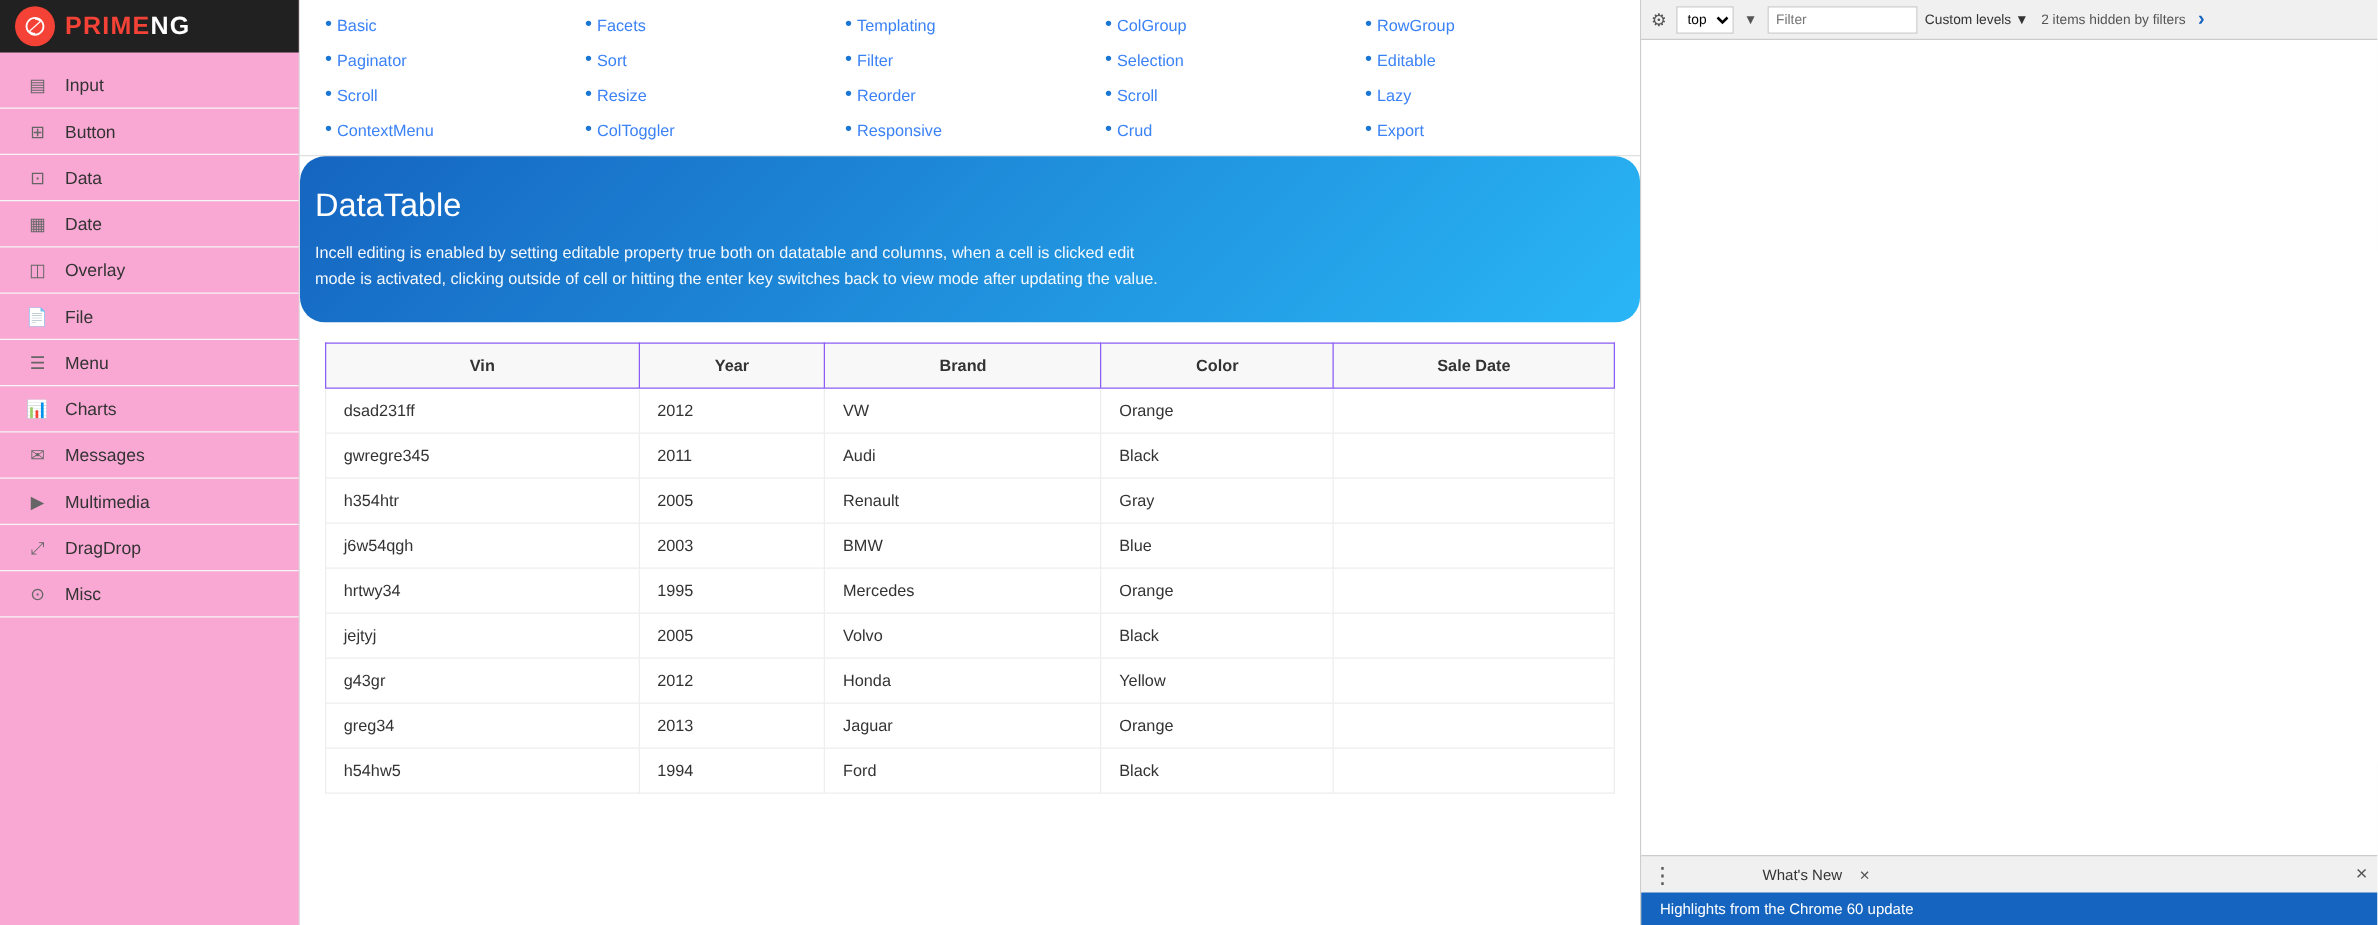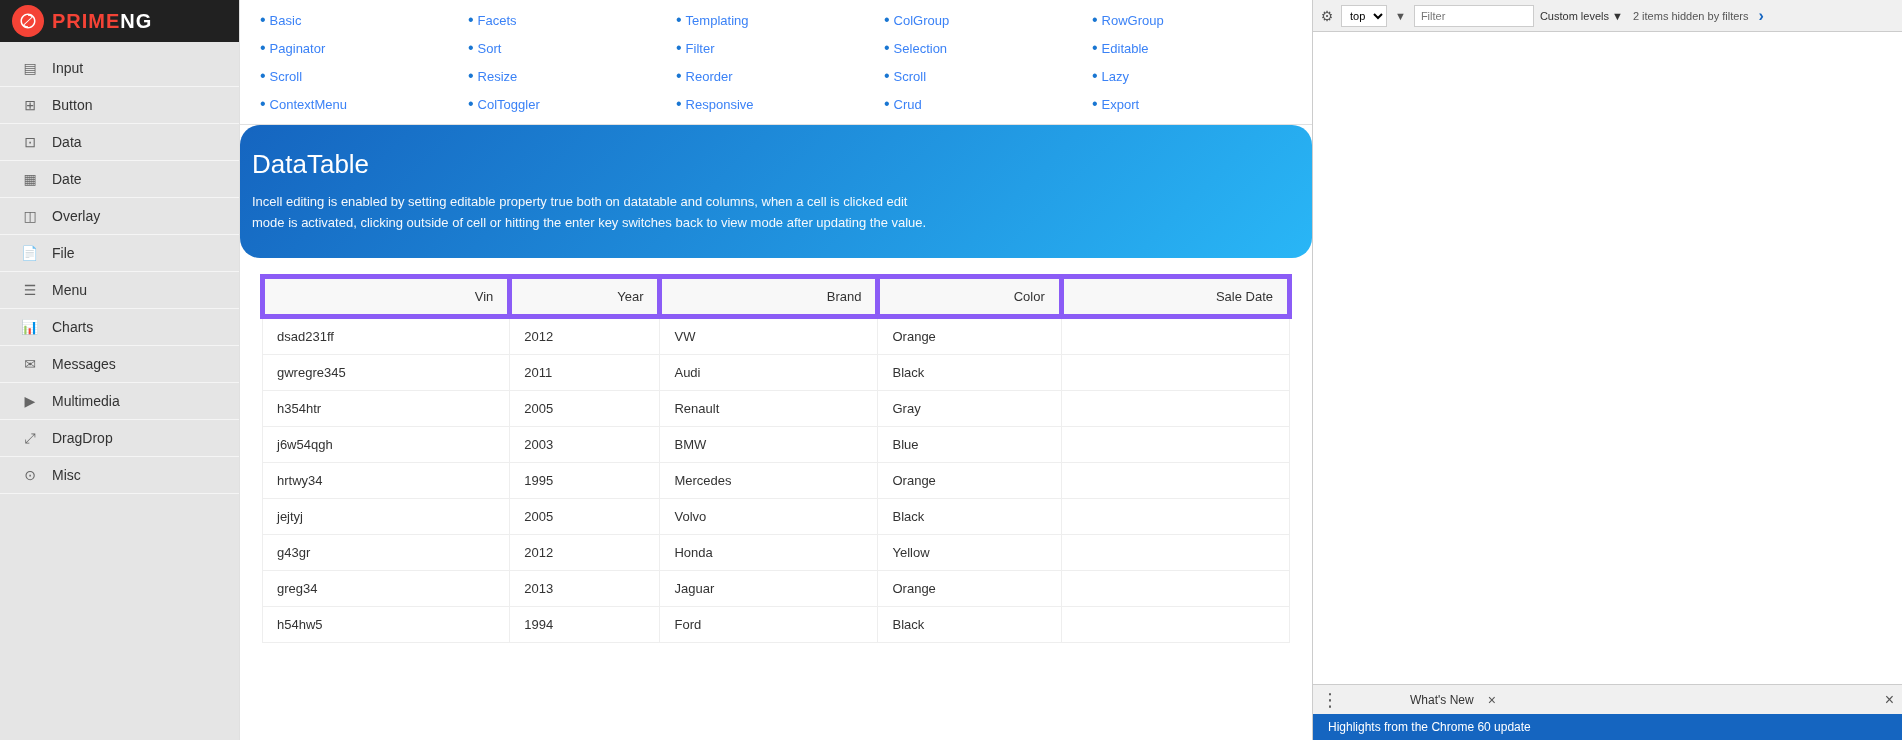--- a/index.html
+++ b/index.html
@@ -2,21 +2,21 @@
 <html><head>
   <meta charset="utf-8">
   <style>
     * { box-sizing: border-box; margin: 0; padding: 0; }
     body { font-family: Arial, sans-serif; font-size: 13px; display: flex; height: 740px; overflow: hidden; background: #fff; }
 
     
     #sidebar {
       width: 240px;
       min-width: 240px;
-      background: #e5e5e5;
+      background: #f9a8d4;
       border-right: 1px solid #e0e0e0;
       display: flex;
       flex-direction: column;
     }
     #sidebar-header {
       background: #212121;
       padding: 8px 12px;
       display: flex;
       align-items: center;
       height: 42px;
@@ -124,24 +124,24 @@
     table {
       width: 100%;
       border-collapse: collapse;
       border: 1px solid #ddd;
     }
     thead tr {
       background: #f8f8f8;
     }
     thead th {
       padding: 10px 14px;
-      text-align: right;
-      font-weight: 400;
+      text-align: center;
+      font-weight: 700;
       color: #333;
-      border: 5px solid #8b5cf6;
+      border: 1px solid #8b5cf6;
       font-size: 13px;
     }
     tbody tr {
       border-bottom: 1px solid #eee;
     }
     tbody td {
       padding: 10px 14px;
       color: #333;
       border: 1px solid #eee;
       font-size: 13px;

